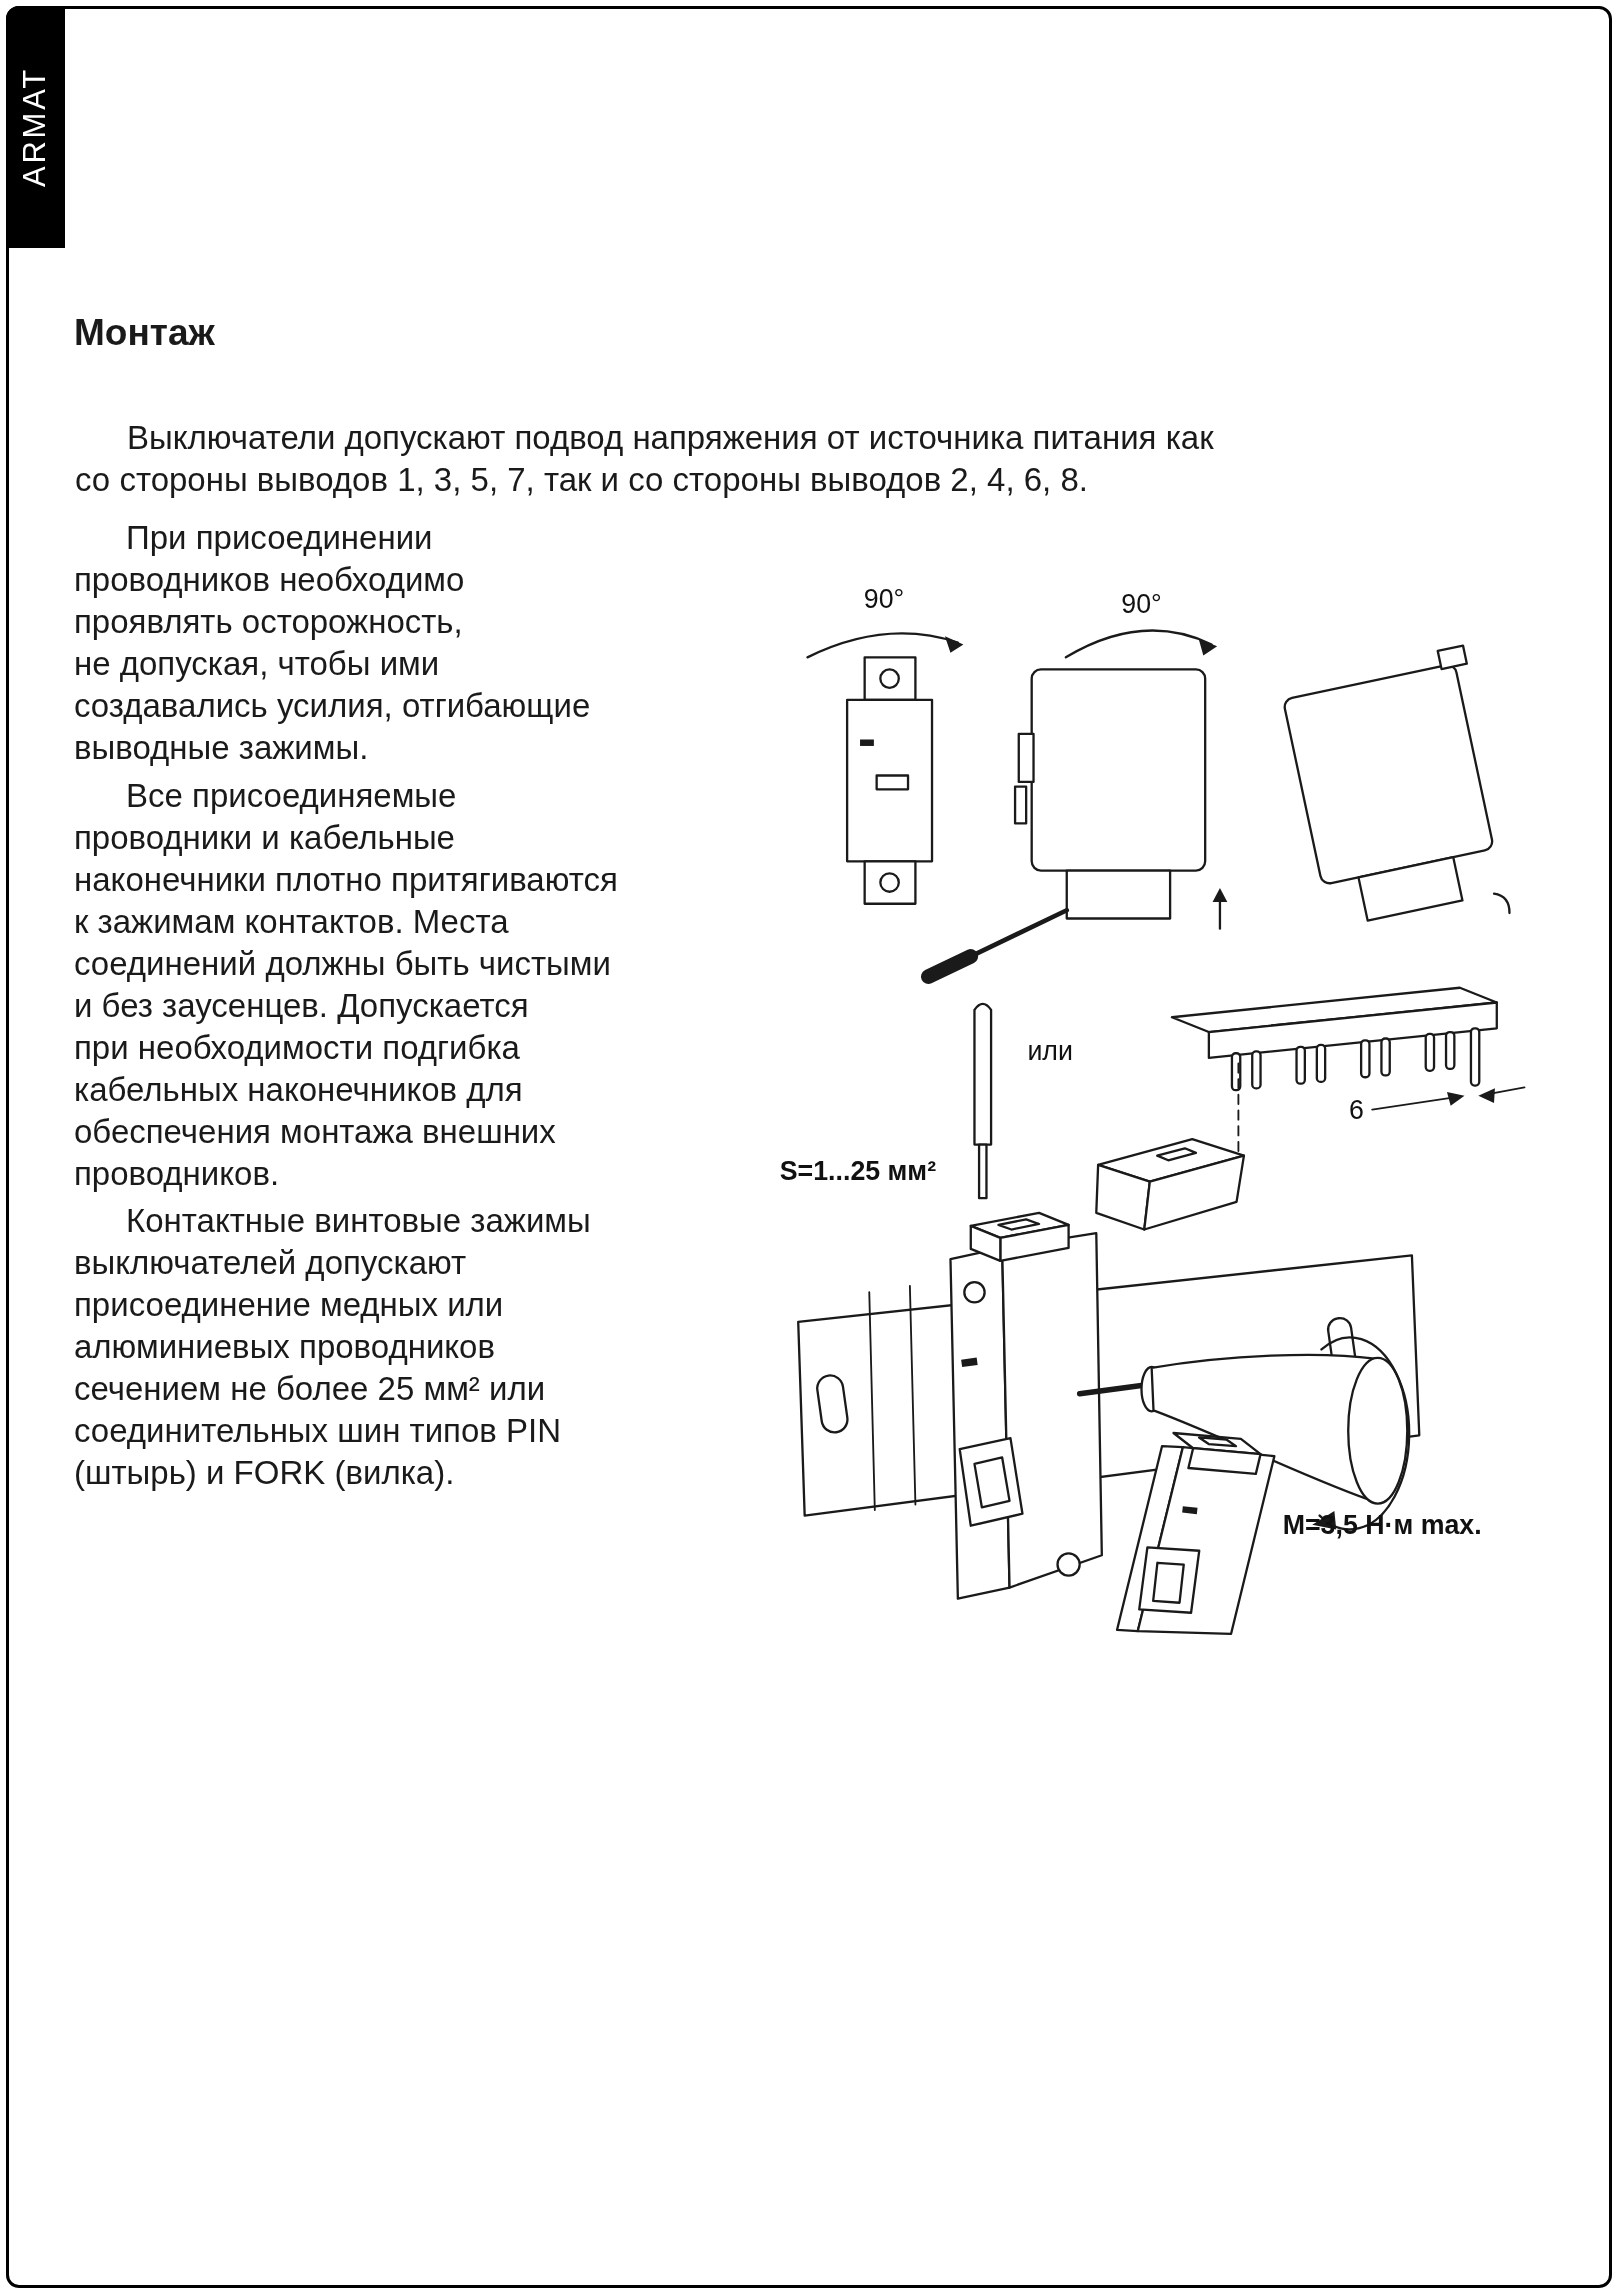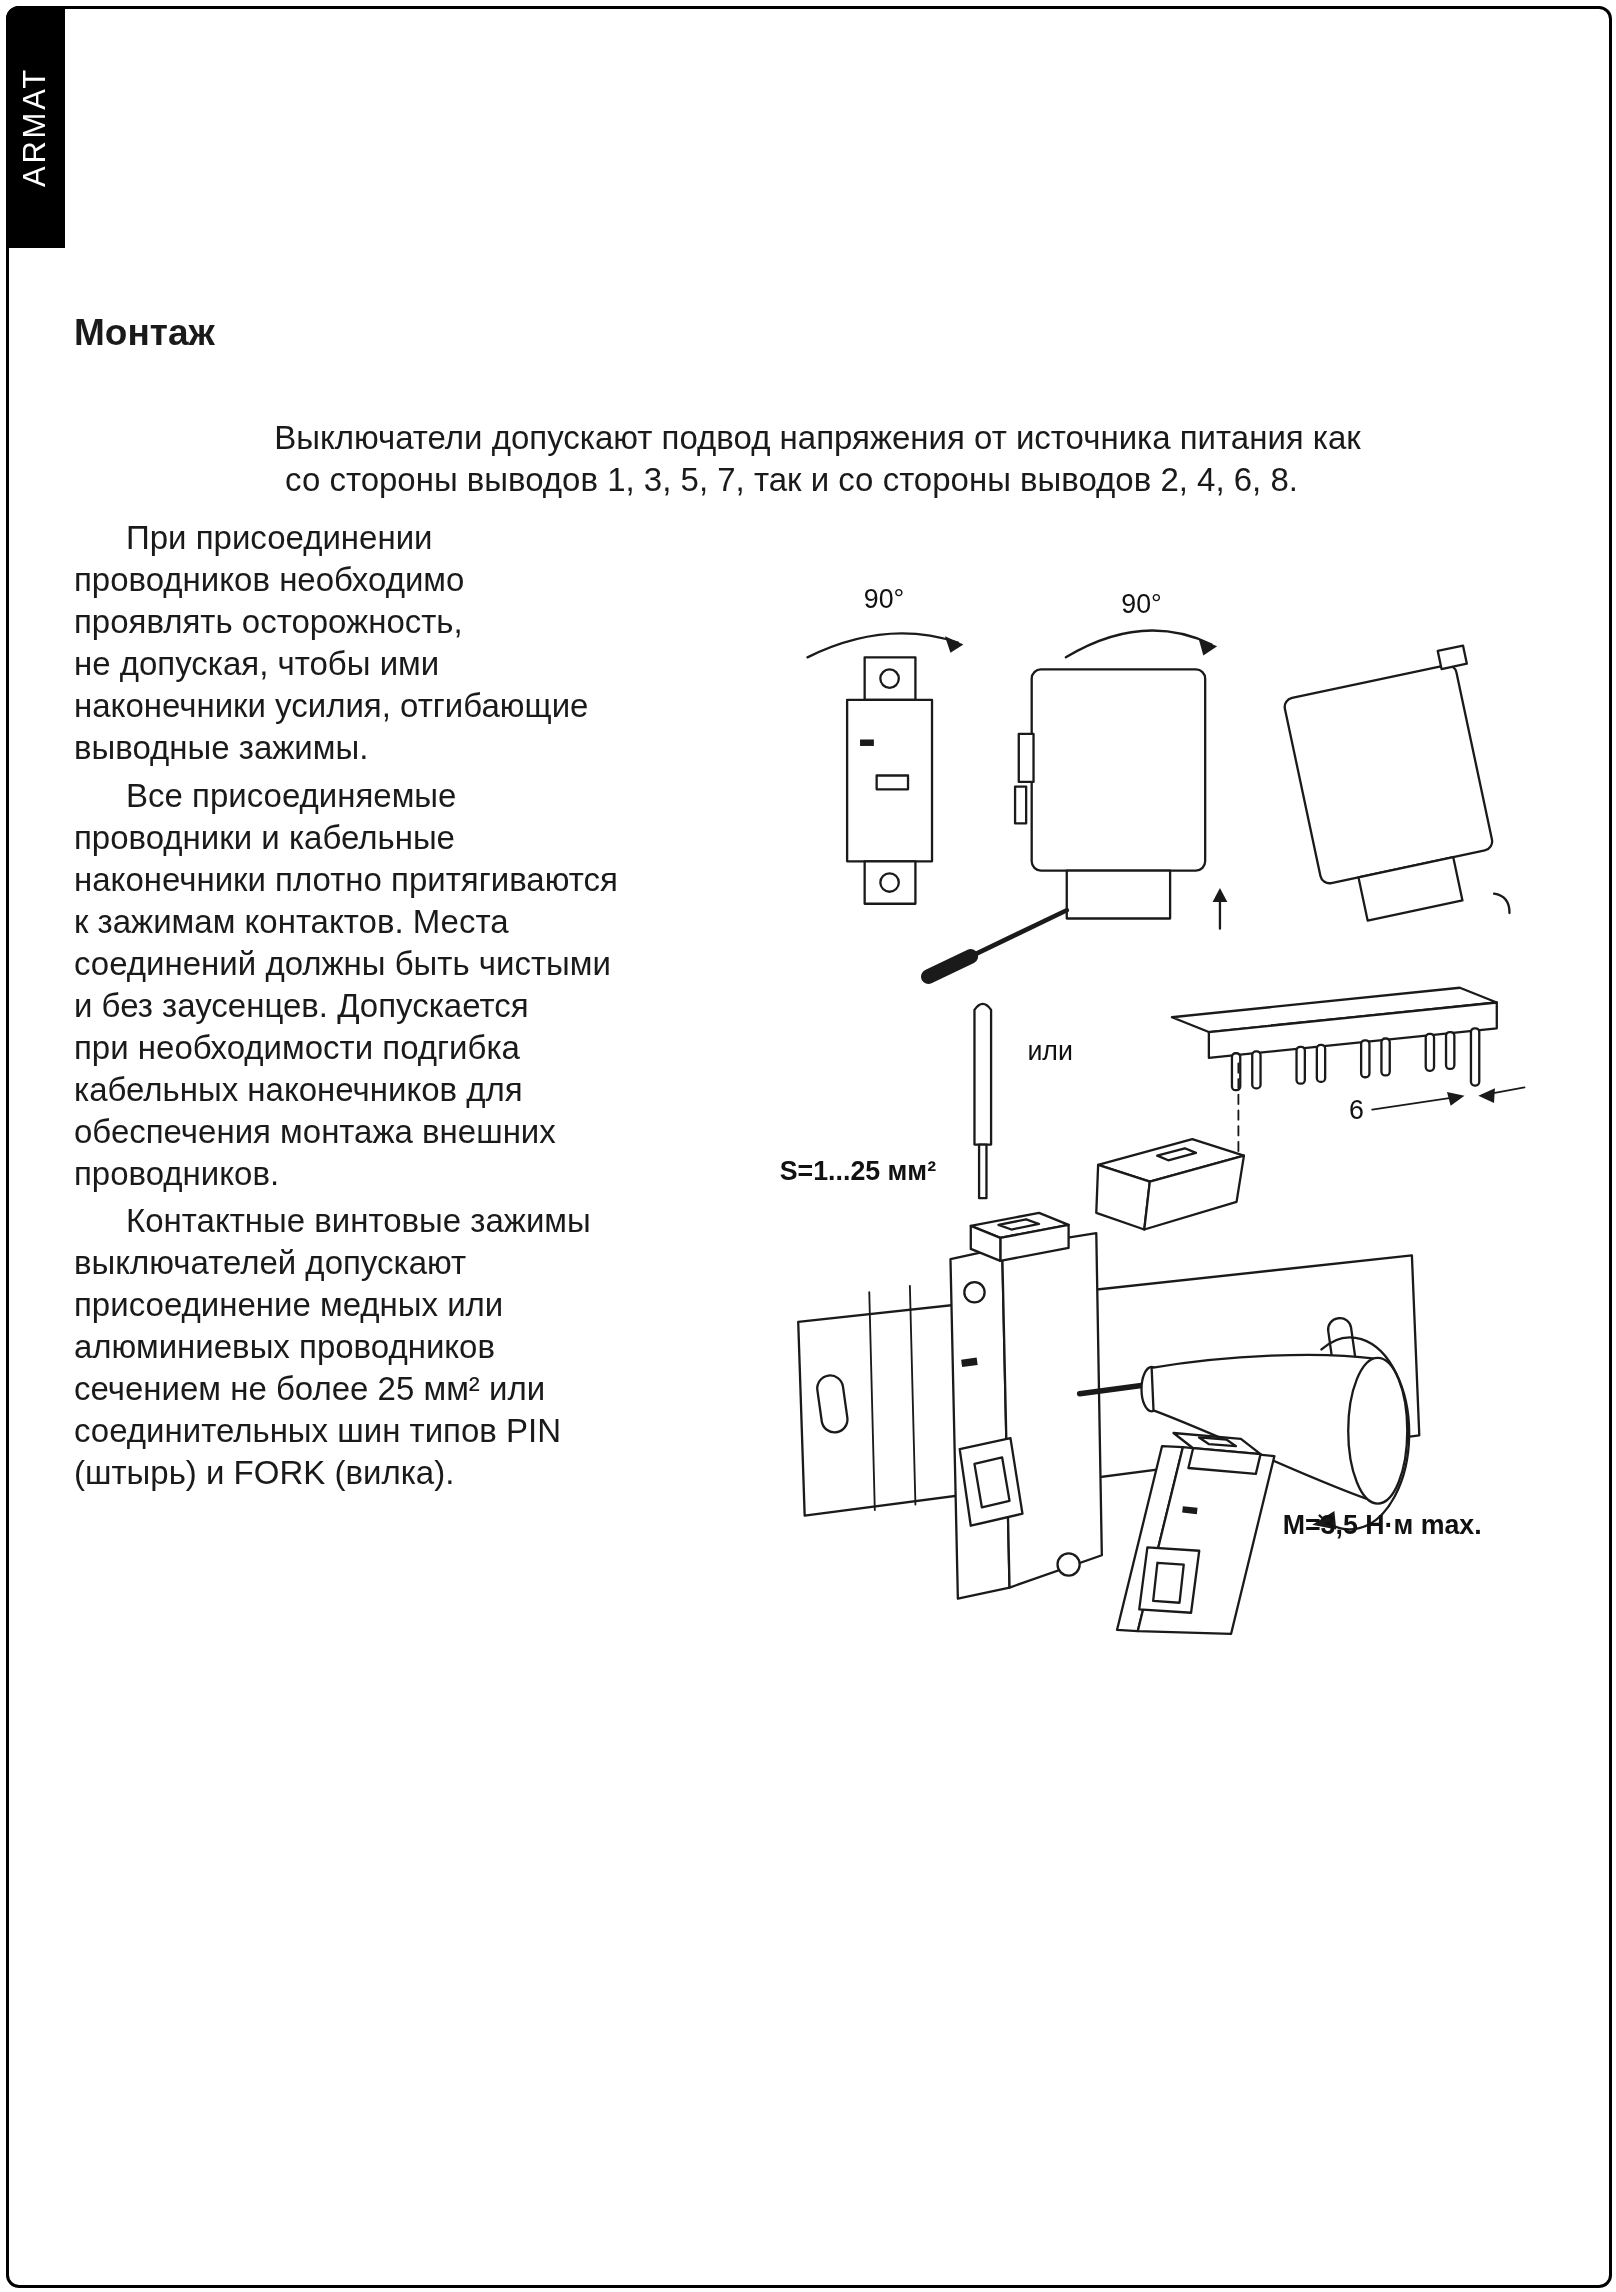--- a/index.html
+++ b/index.html
@@ -21,21 +21,21 @@
     color:#fff; transform:rotate(-90deg); white-space:nowrap;
     font-size:31px; letter-spacing:2.8px; font-weight:400;
   }
   .logo {
     position:absolute; left:100px; top:16.6px; color:#000;
     font-size:109px; font-weight:bold; letter-spacing:-4.6px;
     -webkit-text-stroke:4.6px #000;
   }
   .heading { position:absolute; left:74px; top:312px; font-size:37px; font-weight:bold; }
   .para { white-space:pre-line; font-size:33px; line-height:42px; text-indent:52px; }
-  .intro { position:absolute; left:90px; top:417px; width:1403px;text-align:center; }
+  .intro { position:absolute; left:75px; top:417px; width:1403px; }
   .col { position:absolute; left:74px; top:517px; width:688px; }
   .col .para { margin:0 0 5.5px 0; }
   .figures { position:absolute; left:729px; top:554px; }
   .figures .sh { fill:#fff; stroke:#1a1a1a; stroke-width:2.5; stroke-linejoin:round; }
   .figures .ln { fill:none; stroke:#1a1a1a; stroke-width:2.5; stroke-linecap:round; }
   .figures .thin { stroke-width:2; }
   .figures .fillb { fill:#1a1a1a; stroke:none; }
   .figures text { font-family:"Liberation Sans", sans-serif; font-size:29px; fill:#111; }
   .figures .bold { font-weight:bold; }
 </style>
@@ -53,21 +53,21 @@
   <h1 class="heading">Монтаж</h1>
 
   <p class="para intro">Выключатели допускают подвод напряжения от источника питания как
 со стороны выводов 1, 3, 5, 7, так и со стороны выводов 2, 4, 6, 8.</p>
 
   <div class="col">
     <p class="para">При присоединении
 проводников необходимо
 проявлять осторожность,
 не допуская, чтобы ими
-наконечники усилия, отгибающие
+создавались усилия, отгибающие
 выводные зажимы.</p>
     <p class="para">Все присоединяемые
 проводники и кабельные
 наконечники плотно притягиваются
 к зажимам контактов. Места
 соединений должны быть чистыми
 и без заусенцев. Допускается
 при необходимости подгибка
 кабельных наконечников для
 обеспечения монтажа внешних

